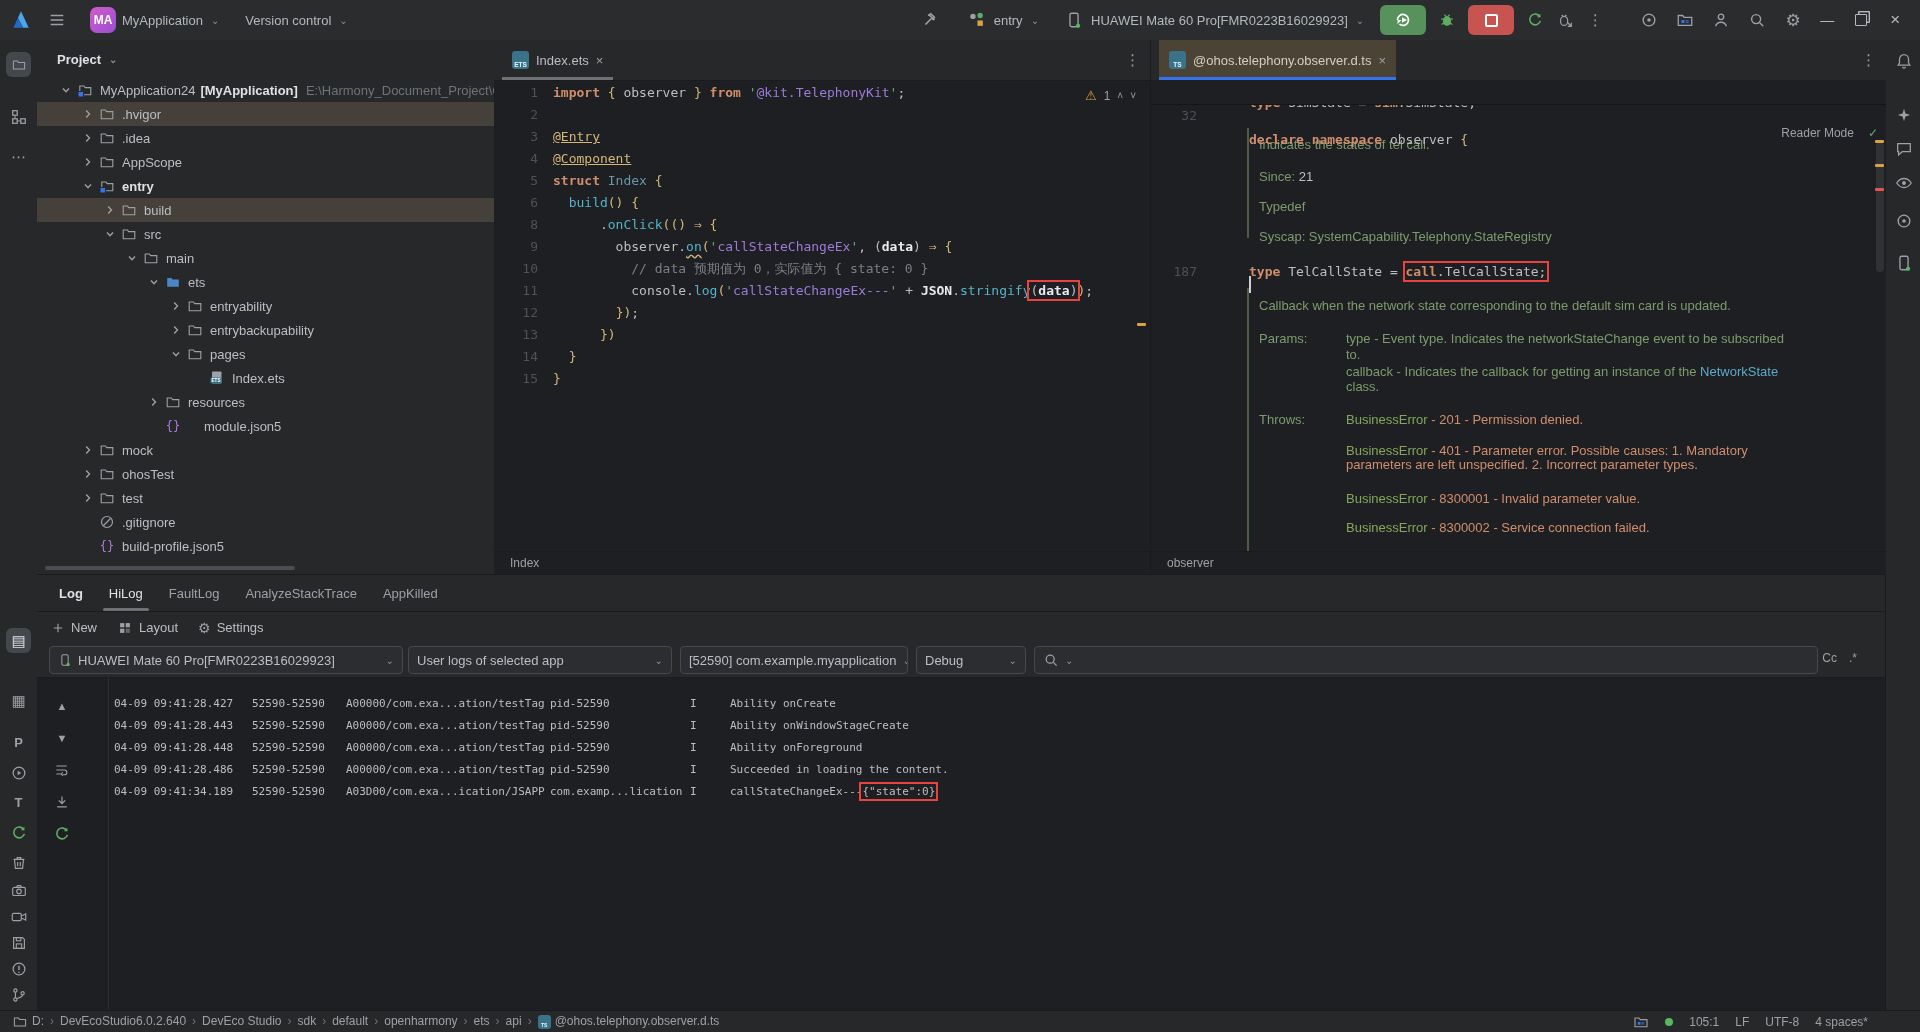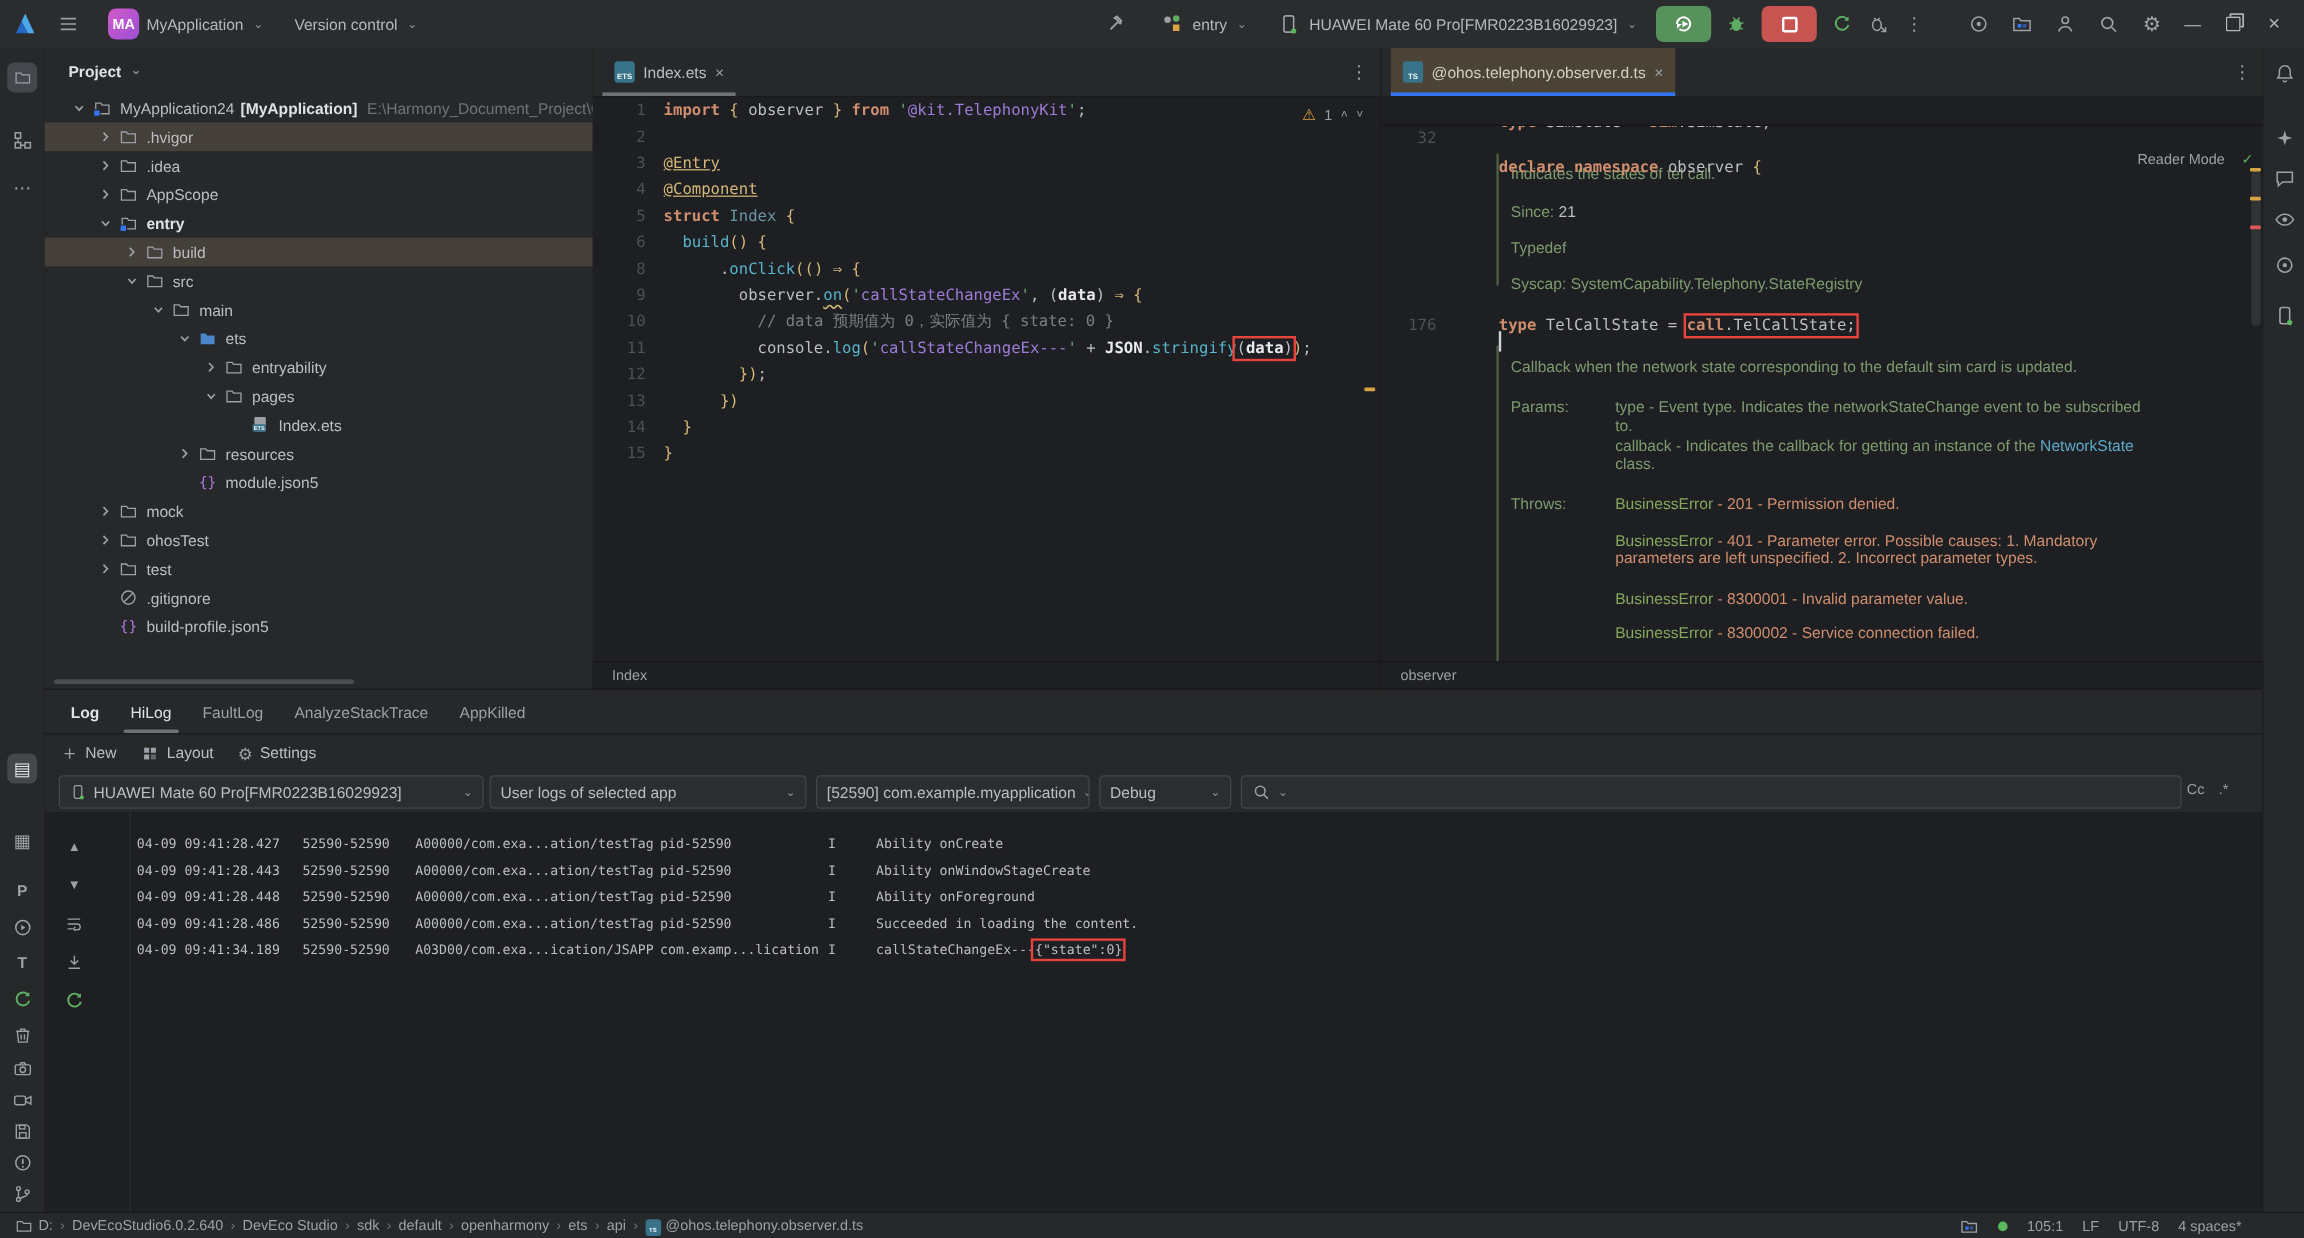--- a/index.html
+++ b/index.html
@@ -481,20 +481,33 @@
           <span class="tree-ico">
             <svg width="16" height="16" viewBox="0 0 16 16">
               <path d="M2.2 4h4.2l1.2 1.6h6.2v7.2H2.2z" stroke="#9da0a6" stroke-width="1.1" fill="none"></path>
             </svg>
           </span>
           <span class="tree-label" style="margin-left: 0px;">entryability</span>
         </div>
         <div class="tree-row" style="padding-left: 130px;">
           <span class="tree-chev">
             <svg width="16" height="16" viewBox="0 0 16 16">
+              <path d="M6.2 4.5 9.5 8l-3.3 3.5" stroke="#9da0a6" stroke-width="1.4" fill="none"></path>
+            </svg>
+          </span>
+          <span class="tree-ico">
+            <svg width="16" height="16" viewBox="0 0 16 16">
+              <path d="M2.2 4h4.2l1.2 1.6h6.2v7.2H2.2z" stroke="#9da0a6" stroke-width="1.1" fill="none"></path>
+            </svg>
+          </span>
+          <span class="tree-label" style="margin-left: 0px;">entrybackupability</span>
+        </div>
+        <div class="tree-row" style="padding-left: 130px;">
+          <span class="tree-chev">
+            <svg width="16" height="16" viewBox="0 0 16 16">
               <path d="M5 6.5 8 9.8 11 6.5" stroke="#9da0a6" stroke-width="1.4" fill="none"></path>
             </svg>
           </span>
           <span class="tree-ico">
             <svg width="16" height="16" viewBox="0 0 16 16">
               <path d="M2.2 4h4.2l1.2 1.6h6.2v7.2H2.2z" stroke="#9da0a6" stroke-width="1.1" fill="none"></path>
             </svg>
           </span>
           <span class="tree-label" style="margin-left: 0px;">pages</span>
         </div>
@@ -522,21 +535,21 @@
           </span>
           <span class="tree-label" style="margin-left: 0px;">resources</span>
         </div>
         <div class="tree-row" style="padding-left: 108px;">
           <span class="tree-chev"></span>
           <span class="tree-ico">
             <svg width="16" height="16" viewBox="0 0 16 16">
               <text x="8" y="12" font-size="12" fill="#b07ade" text-anchor="middle" font-family="DejaVu Sans Mono,monospace">{}</text>
             </svg>
           </span>
-          <span class="tree-label" style="margin-left: 0px;">module.json5</span>
+          <span class="tree-label" style="margin-left: 16px;">module.json5</span>
         </div>
         <div class="tree-row" style="padding-left: 42px;">
           <span class="tree-chev">
             <svg width="16" height="16" viewBox="0 0 16 16">
               <path d="M6.2 4.5 9.5 8l-3.3 3.5" stroke="#9da0a6" stroke-width="1.4" fill="none"></path>
             </svg>
           </span>
           <span class="tree-ico">
             <svg width="16" height="16" viewBox="0 0 16 16">
               <path d="M2.2 4h4.2l1.2 1.6h6.2v7.2H2.2z" stroke="#9da0a6" stroke-width="1.1" fill="none"></path>
@@ -658,21 +671,21 @@
           <div class="doc-line" style="top: 88px; left: 0px; right: 0px;">
             <span style="position: absolute; left: 108px;"><span class="tk-d">Since:    </span><span class="tk-v">21</span></span>
           </div>
           <div class="doc-line" style="top: 118px; left: 0px; right: 0px;">
             <span style="position: absolute; left: 108px;"><span class="tk-d">Typedef</span></span>
           </div>
           <div class="doc-line" style="top: 148px; left: 0px; right: 0px;">
             <span style="position: absolute; left: 108px;"><span class="tk-d">Syscap:  SystemCapability.Telephony.StateRegistry</span></span>
           </div>
           <div class="doc-line doc-code" style="top: 183px; left: 0px; right: 0px;">
-            <span class="ln2">176</span>
+            <span class="ln2">187</span>
             <span style="position: absolute; left: 98px; white-space: pre;"><span class="tk-kw">type</span><span class="tk-tx"> TelCallState = </span><span class="rbox"><span class="tk-kw">call</span><span class="tk-tx">.TelCallState;</span></span></span>
           </div>
           <div class="doc-line" style="top: 217px; left: 0px; right: 0px;">
             <span style="position: absolute; left: 108px;"><span class="tk-d">Callback when the network state corresponding to the default sim card is updated.</span></span>
           </div>
           <div class="doc-line" style="top: 250px; left: 0px; right: 0px;">
             <span class="tk-d" style="position: absolute; left: 108px;">Params:</span>
             <span style="position: absolute; left: 195px;"><span class="tk-d">type - Event type. Indicates the networkStateChange event to be subscribed</span></span>
           </div>
           <div class="doc-line" style="top: 266px; left: 0px; right: 0px;">

